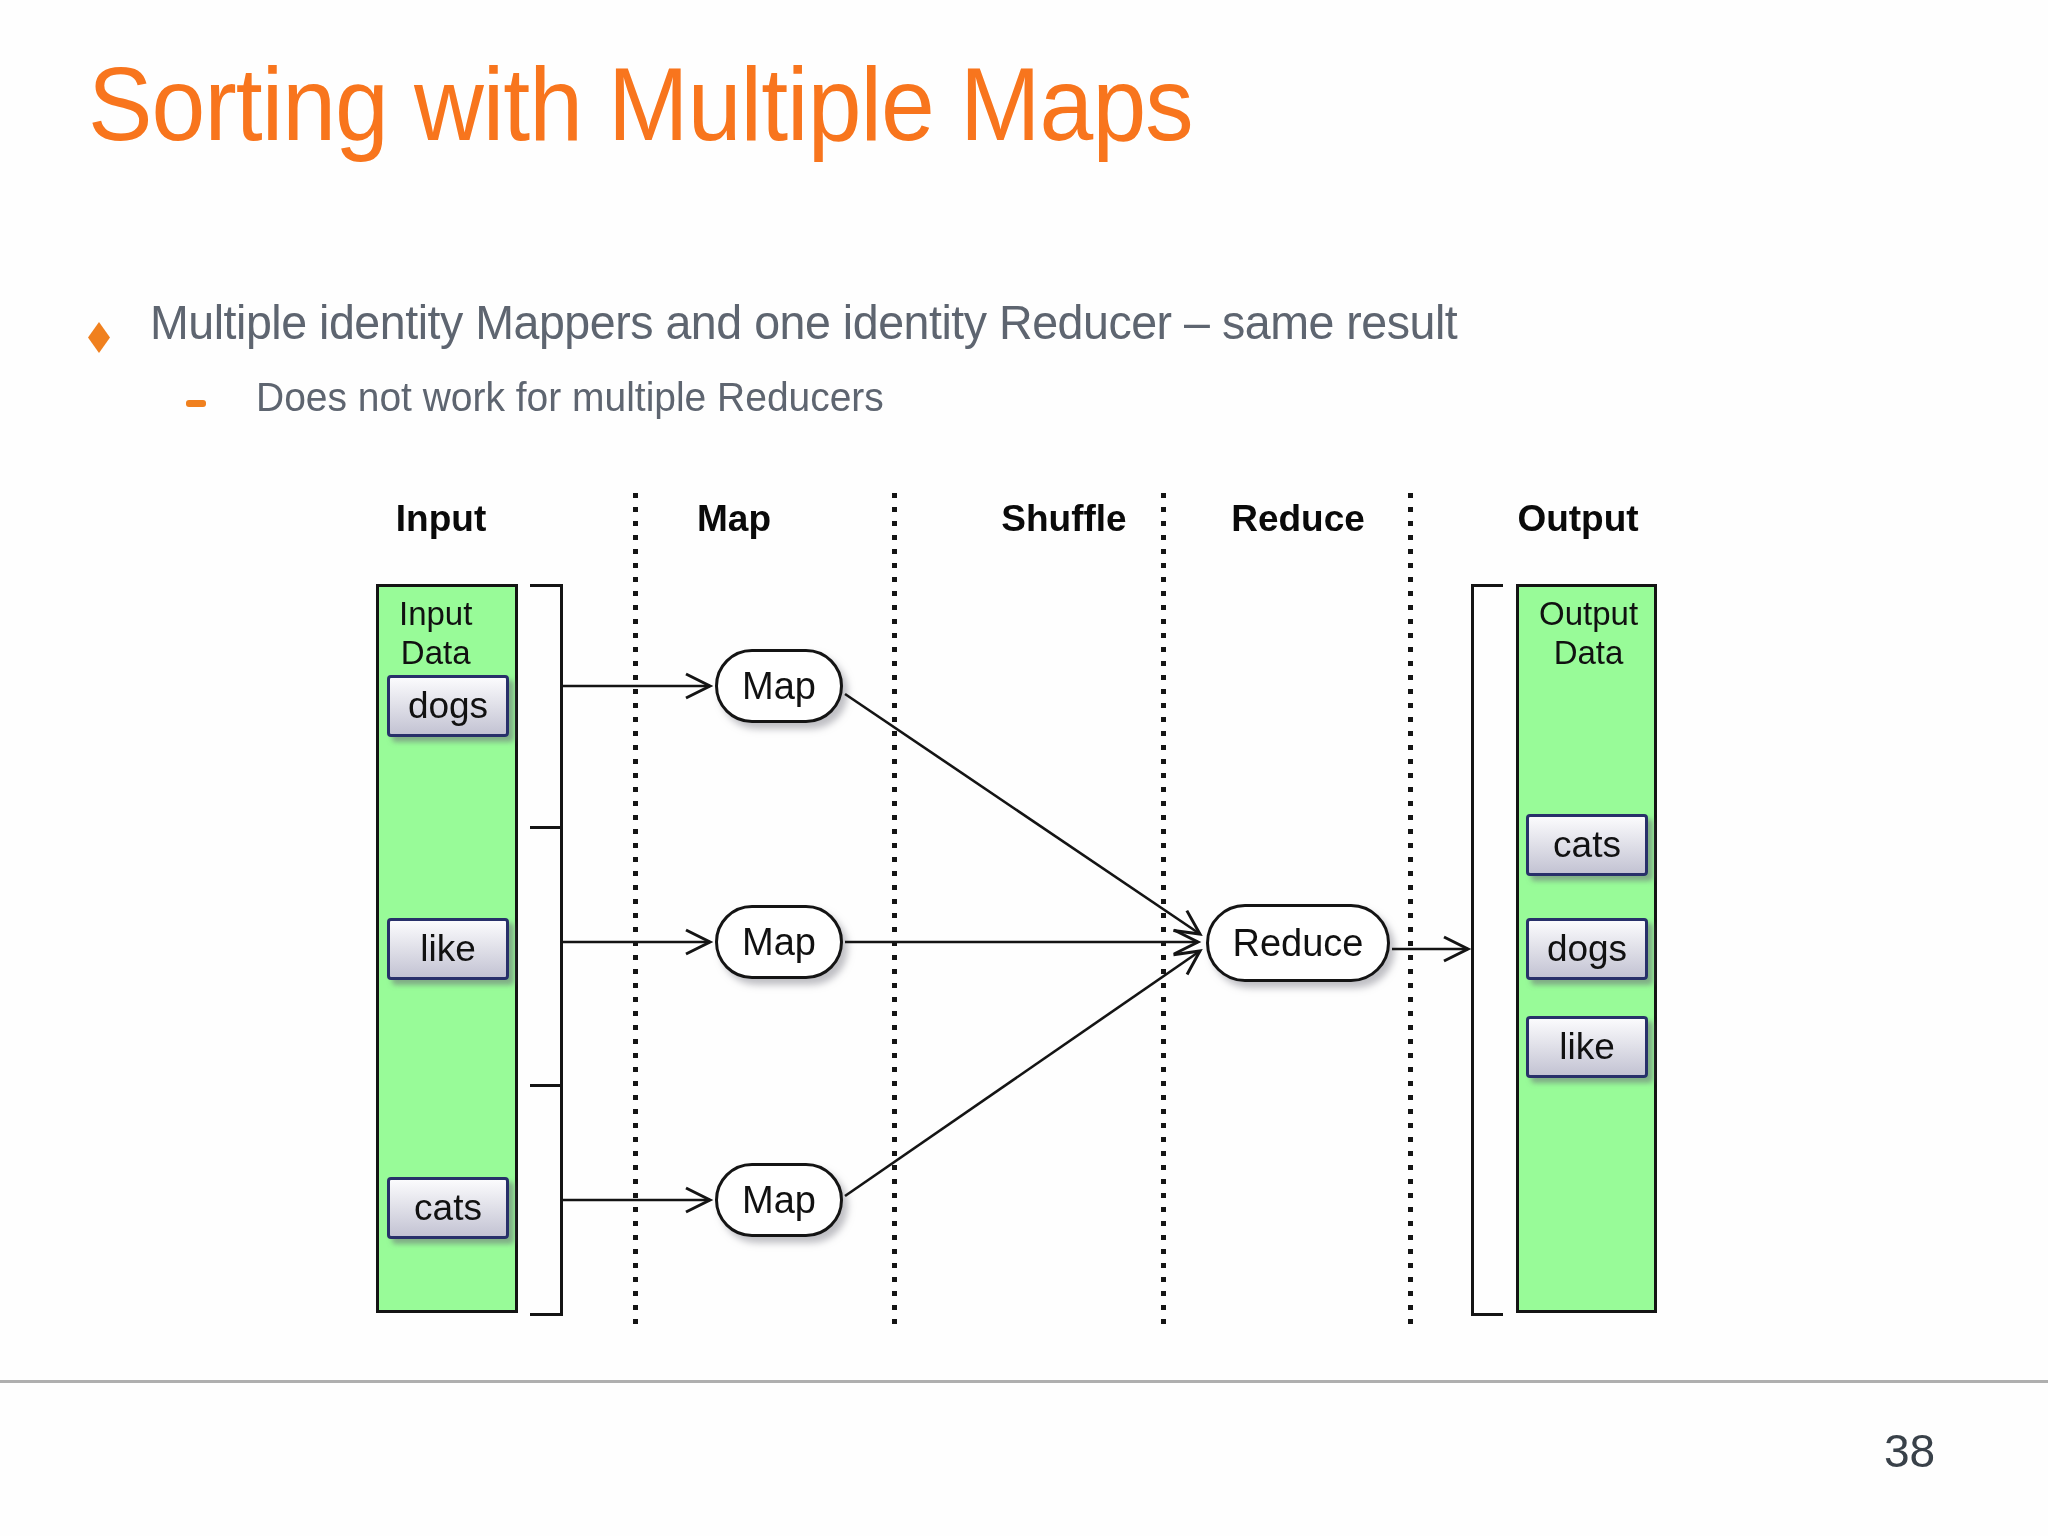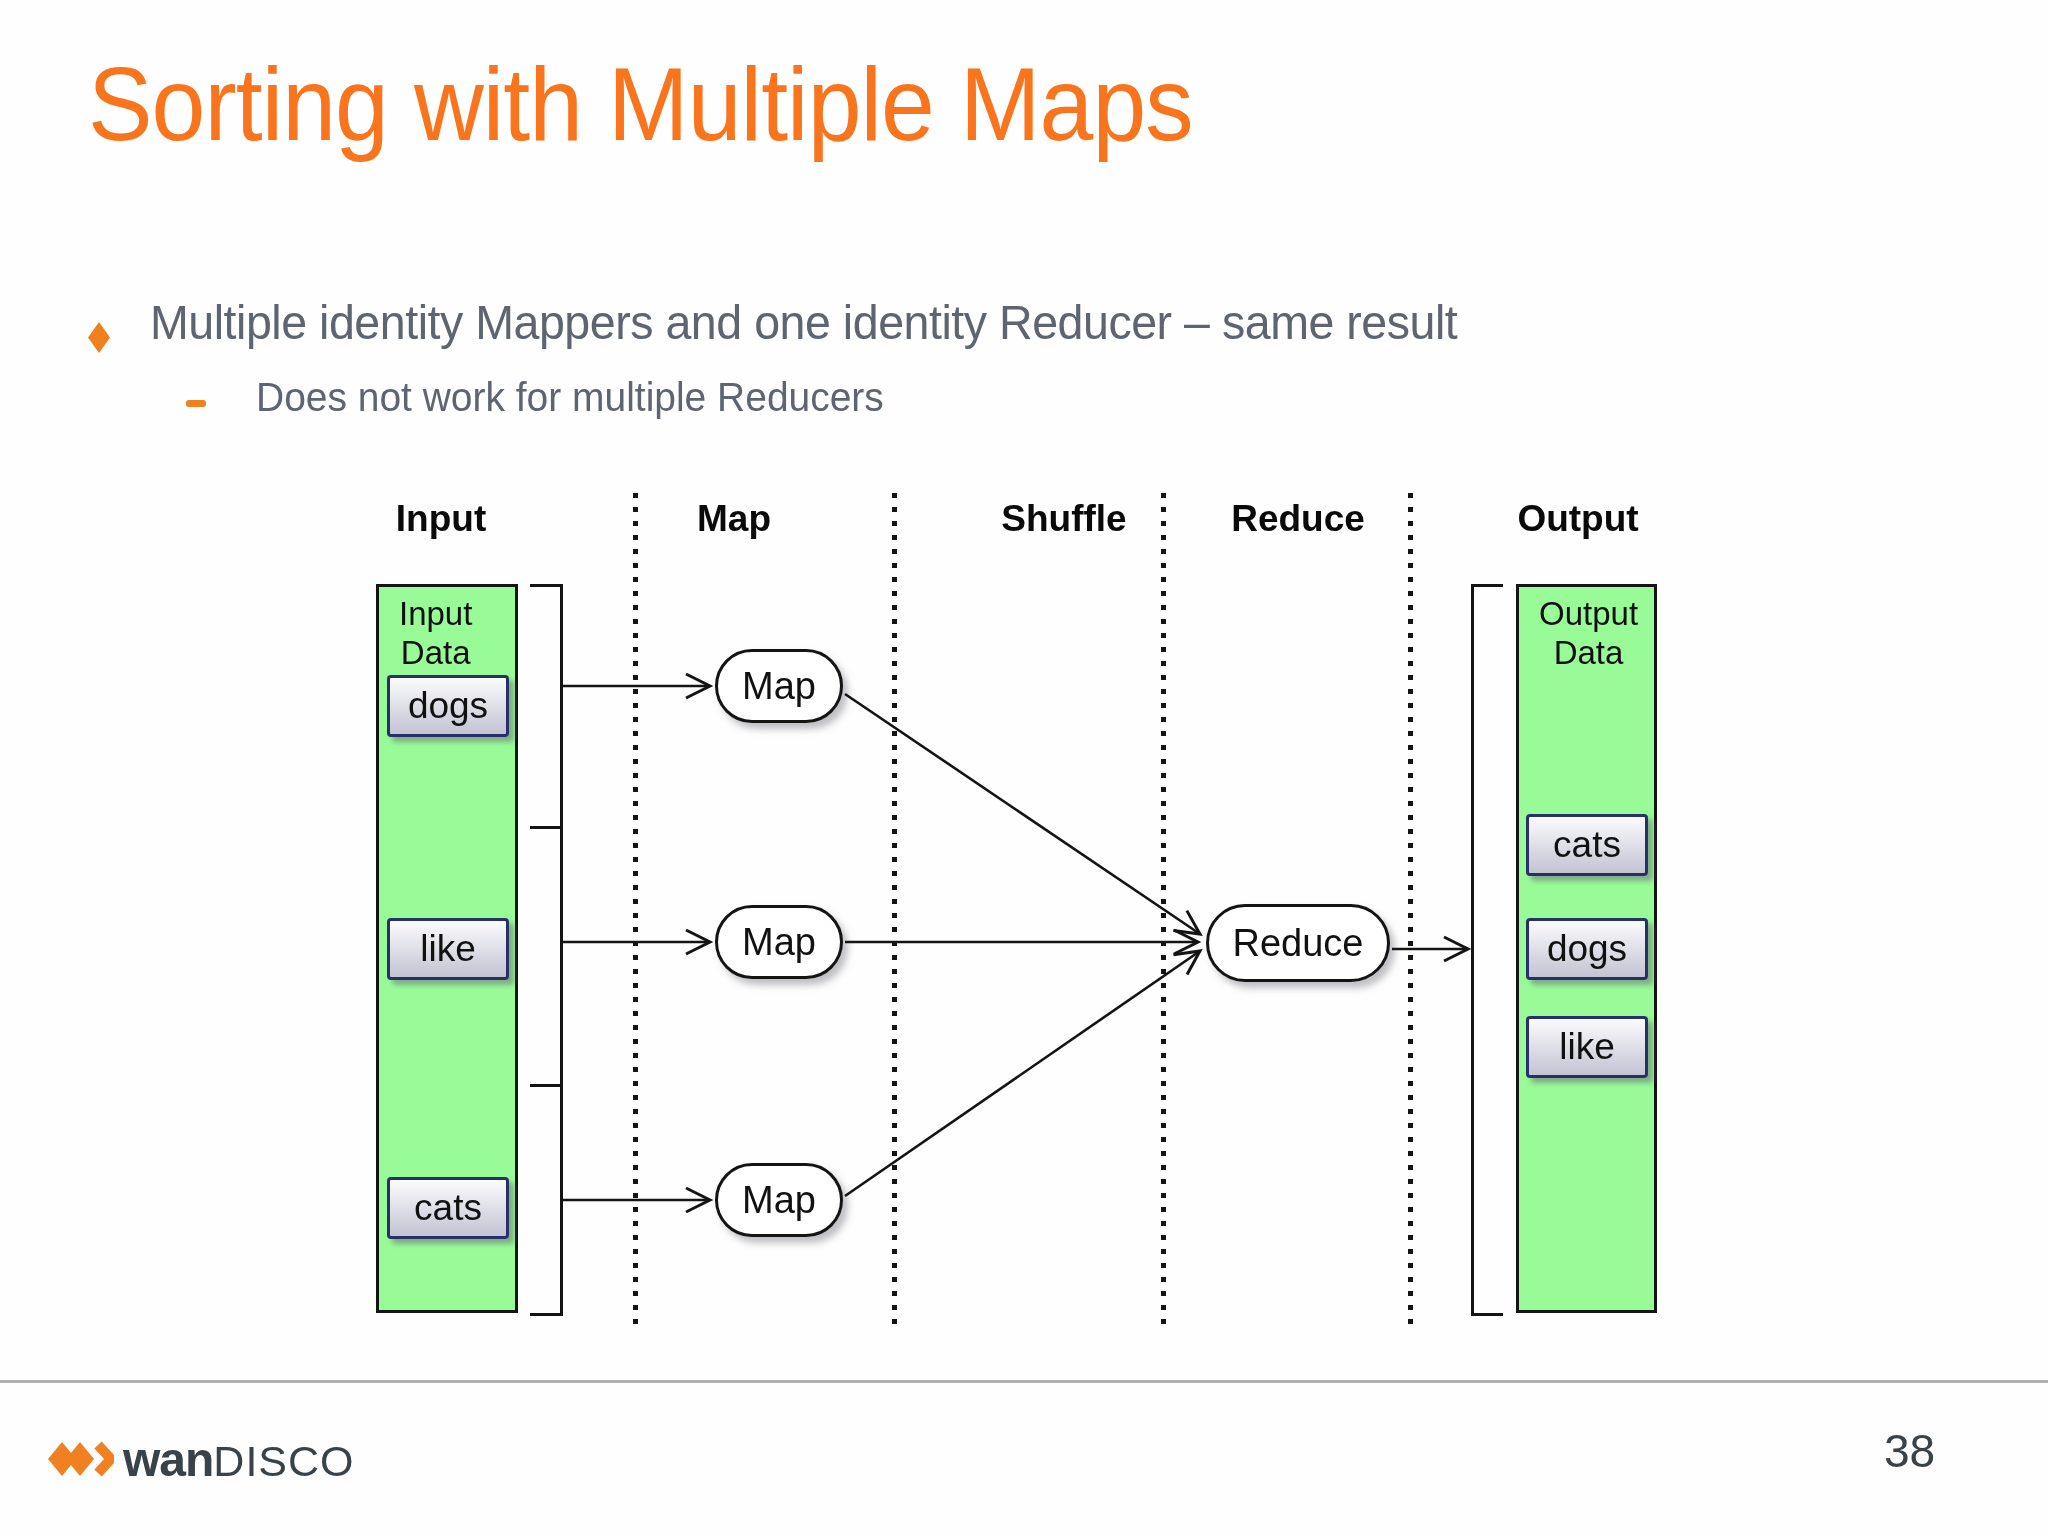--- a/index.html
+++ b/index.html
@@ -163,26 +163,15 @@
       <line x1="562" y1="942" x2="710" y2="942" marker-end="url(#ah)"></line>
       <line x1="562" y1="1200" x2="710" y2="1200" marker-end="url(#ah)"></line>
       <line x1="845" y1="694" x2="1200" y2="934" marker-end="url(#ah)"></line>
       <line x1="845" y1="942" x2="1198" y2="942" marker-end="url(#ah)"></line>
       <line x1="845" y1="1196" x2="1200" y2="951" marker-end="url(#ah)"></line>
       <line x1="1392" y1="949" x2="1468" y2="949" marker-end="url(#ah)"></line>
     </g>
   </svg>
 
   <div class="footer-divider"></div>
-  <div class="logo-row">
-    <svg width="66" height="36" viewBox="0 0 66 36" xmlns="http://www.w3.org/2000/svg">
-      <polygon points="14,1 28,18 14,35 0,18" fill="#F08021"></polygon>
-      <polygon points="32,1 46,18 32,35 18,18" fill="#F08021"></polygon>
-      <polyline points="50,4 63,18 50,32" fill="none" stroke="#F08021" stroke-width="10"></polyline>
-    </svg>
-    <div class="logo-word">
-      <span class="logo-bold">wan</span>
-      <span class="logo-light">DISCO</span>
-    </div>
-  </div>
   <div class="page-number">38</div>
 
 </div>
 
 </body></html>

